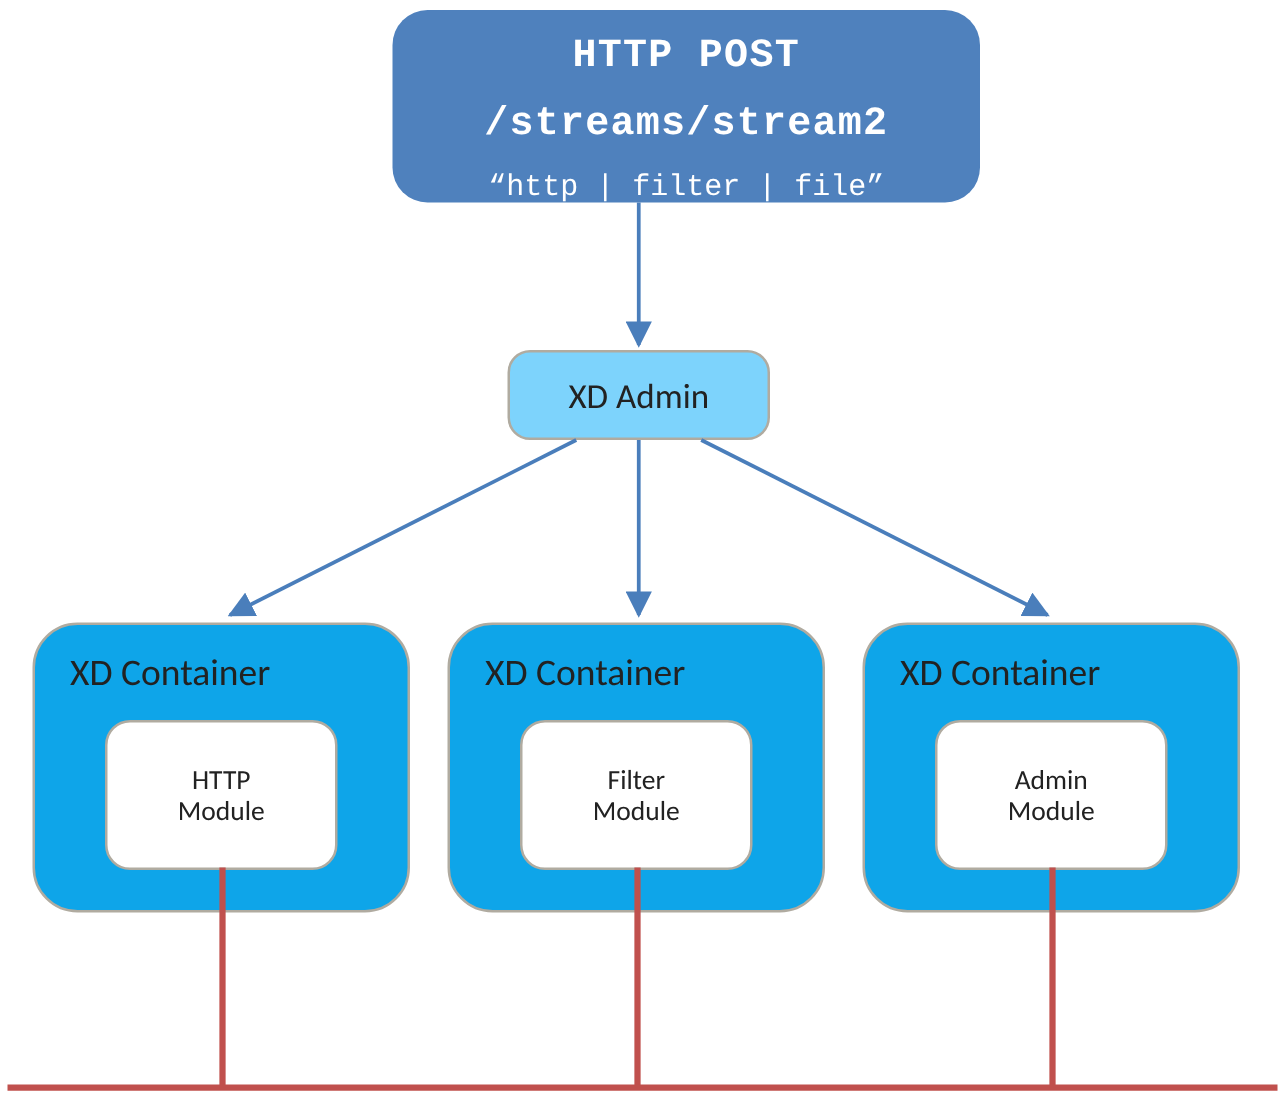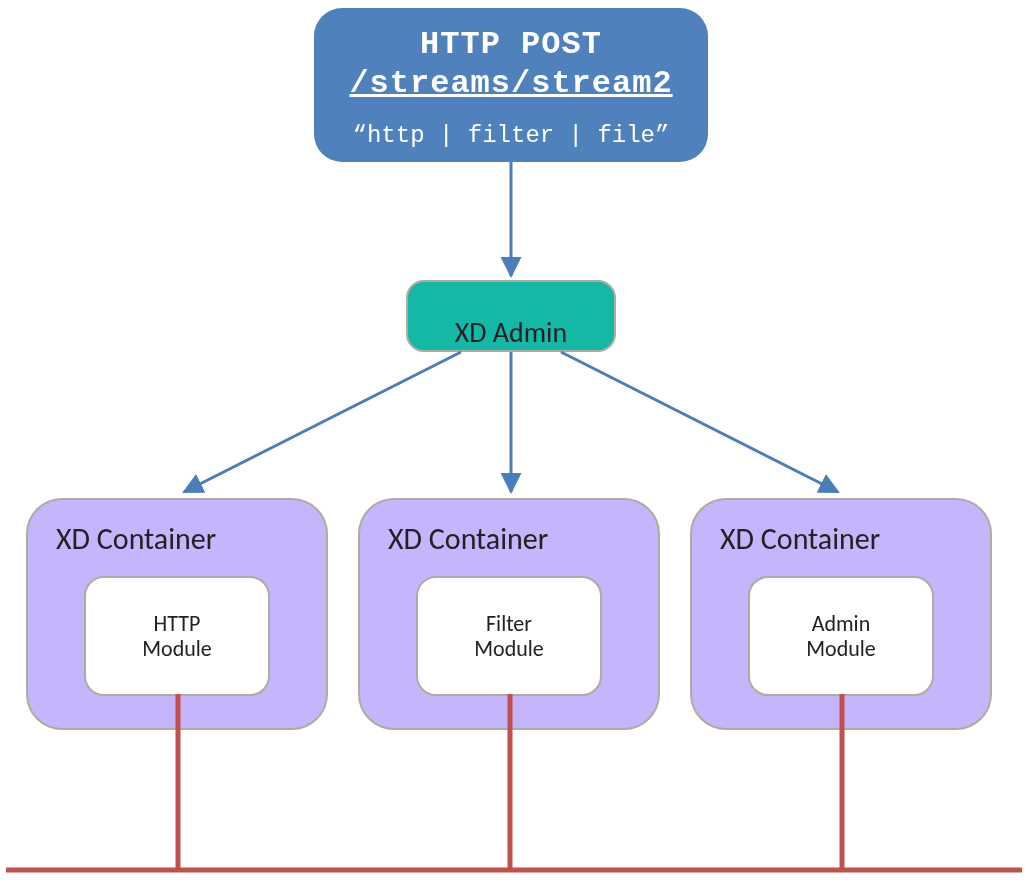--- a/index.html
+++ b/index.html
@@ -7,52 +7,52 @@
     width: 1028px;
     height: 892px;
     position: relative;
     font-family: Calibri, Arial, sans-serif;
     background: #fff;
   }
   .http-post-box {
     position: absolute;
     left: 314px;
     top: 8px;
-    width: 394px;
+    width: 470px;
     height: 154px;
     background: #4F81BD;
     border-radius: 28px;
     color: #fff;
     text-align: center;
     padding: 18px 8px;
     font-family: "Courier New", monospace;
   }
   .http-post-box .line1 { font-size: 32px; font-weight: bold; letter-spacing: 1px; }
-  .http-post-box .line2 { font-size: 32px; font-weight: bold; margin-top: 2px; letter-spacing: 1px; text-decoration: underline;}
+  .http-post-box .line2 { font-size: 32px; font-weight: bold; margin-top: 17px; letter-spacing: 1px;}
   .http-post-box .line3 { font-size: 24px; margin-top: 20px; }
   .xd-admin {
     position: absolute;
     left: 406px;
     top: 280px;
     width: 210px;
     height: 72px;
-    background: #14b8a6;
+    background: #7dd3fc;
     border: 2px solid #B0ABA0;
     border-radius: 18px;
     display: flex;
-    align-items: flex-end;
+    align-items: center;
     justify-content: center;
     font-size: 28px;
     color: #222;
   }
   .container-box {
     position: absolute;
     width: 302px;
     height: 232px;
-    background: #c4b5fd;
+    background: #0ea5e9;
     border: 2px solid #B0ABA0;
     border-radius: 36px;
     padding: 18px 18px;
   }
   .container-box .title {
     font-size: 30px;
     color: #222;
     margin-left: 10px;
     margin-top: 2px;
   }

